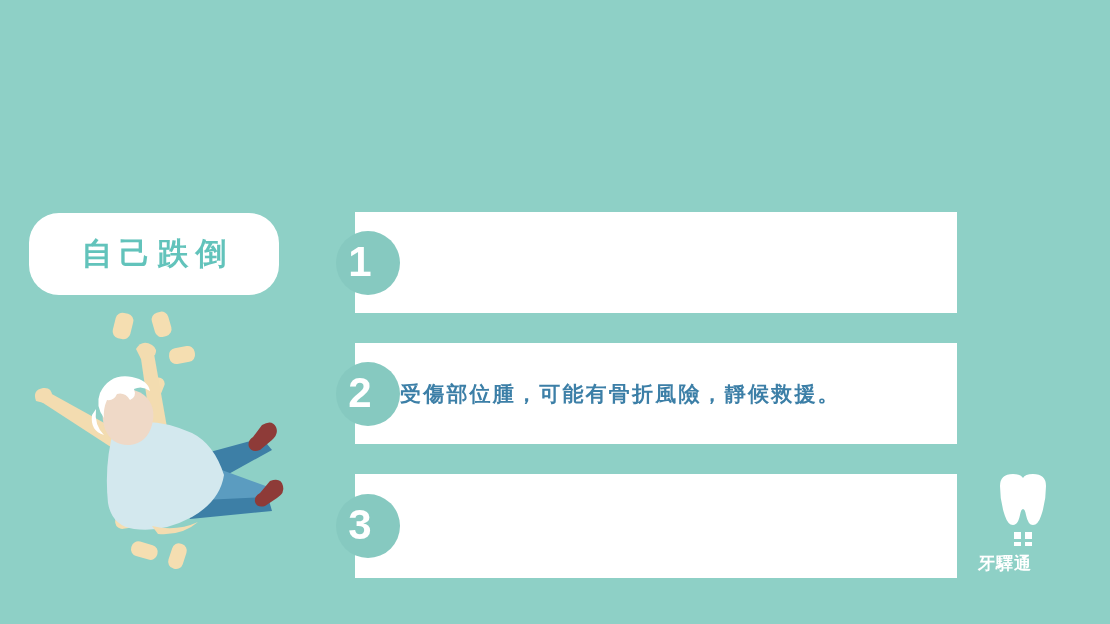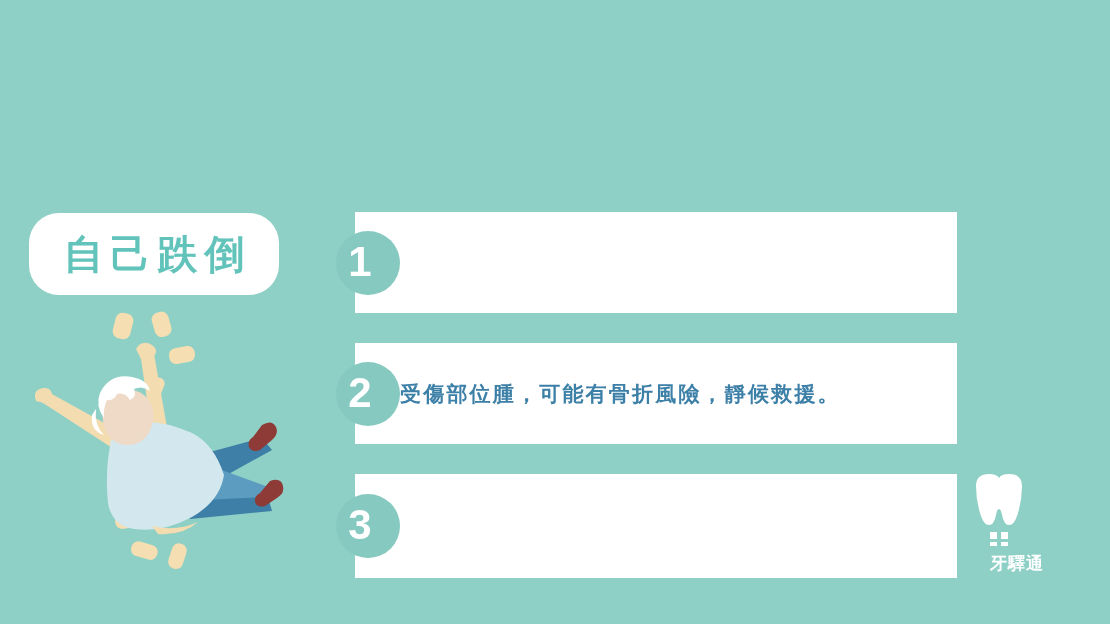--- a/index.html
+++ b/index.html
@@ -62,21 +62,21 @@
     width: 250px;
     height: 82px;
     background: #ffffff;
     border-radius: 30px;
     display: flex;
     align-items: center;
     justify-content: center;
   }
   #category-badge .badge-text {
     color: #62c3bb;
-    font-size: 40px;
+    font-size: 31px;
     font-weight: 700;
     letter-spacing: 7px;
     text-indent: 7px;
   }
 
   
   .step-row {
     position: absolute;
     left: 336px;
     width: 621px;
@@ -134,24 +134,24 @@
     position: absolute;
     left: 22px;
     top: 305px;
     width: 300px;
     height: 295px;
   }
 
   
   #brand-logo {
     position: absolute;
-    left: 954px;
+    left: 978px;
     top: 472px;
     width: 90px;
-    text-align: right;
+    text-align: left;
   }
   #brand-logo .logo-mark { display: block; margin: 0 auto; }
   #brand-logo .logo-text {
     display: block;
     margin-top: 6px;
     color: #ffffff;
     font-size: 17px;
     font-weight: 700;
     letter-spacing: 1px;
   }

